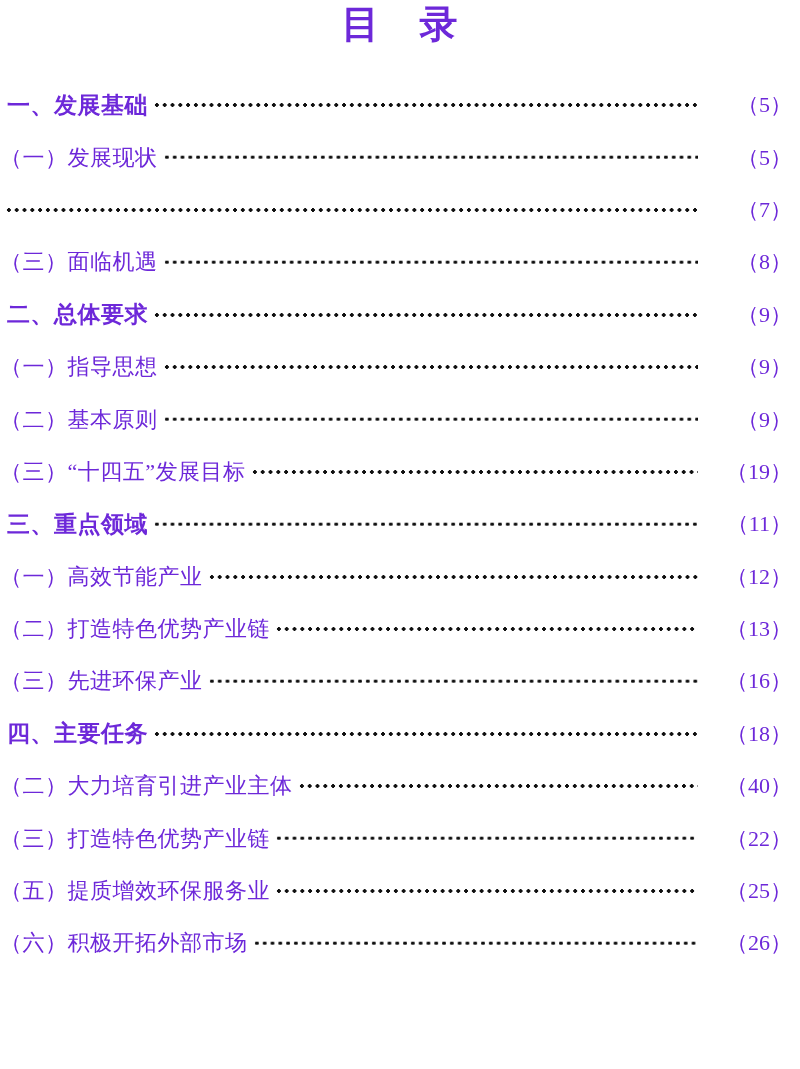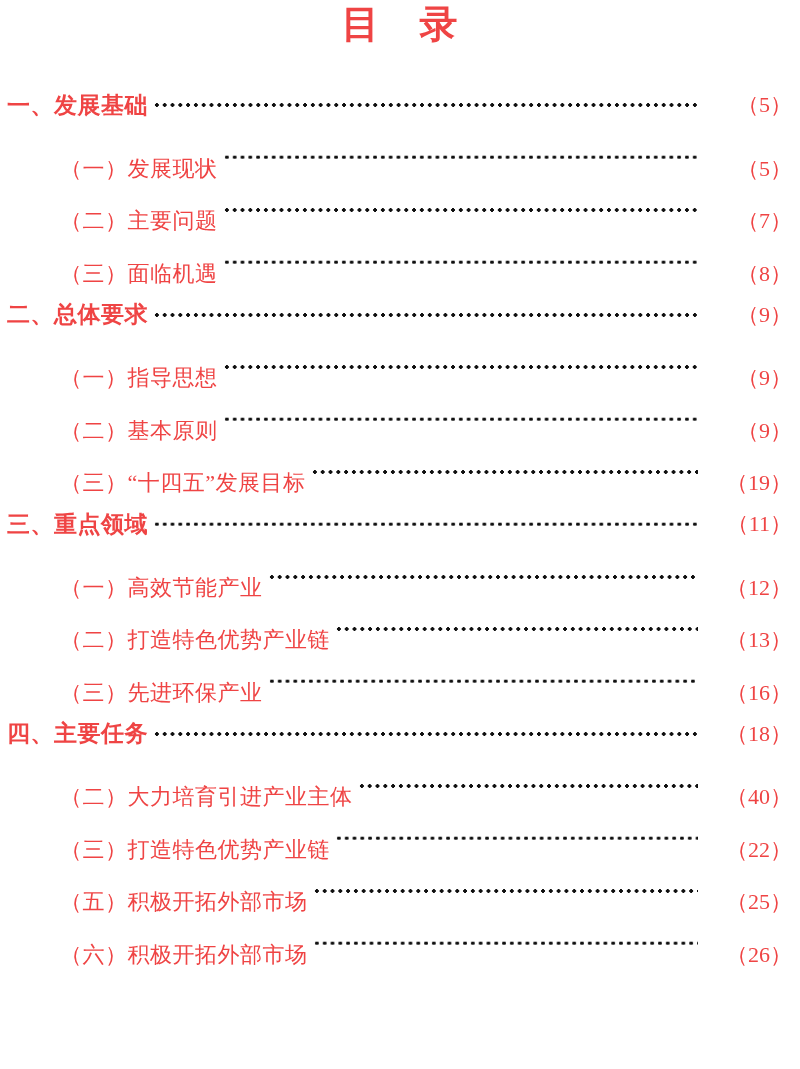--- a/index.html
+++ b/index.html
@@ -5,21 +5,21 @@
   html, body {
     margin: 0;
     padding: 0;
     background: #ffffff;
   }
   .doc {
     position: relative;
     width: 800px;
     height: 1069px;
     background: #ffffff;
-    color: #ef4444;
+    color: #6d28d9;
     overflow: hidden;
     font-family: "Liberation Serif", serif;
   }
   .doc-title {
     position: absolute;
     top: 1px;
     left: 0;
     right: 0;
     text-align: center;
     font-family: "Liberation Serif", serif;
@@ -49,22 +49,20 @@
     padding-left: 7px;
     align-items: center;
   }
   .lvl1 .lbl {
     font-family: "Liberation Sans", sans-serif;
     font-weight: bold;
     font-size: 23px;
     letter-spacing: 0.5px;
   }
   .lvl2 {
-    padding-left: 60px;
-    align-items: flex-end;
   }
   .lvl2 .lbl {
     font-family: "Liberation Serif", serif;
     font-size: 22px;
     letter-spacing: 0.5px;
   }
   .leader {
     flex: 1 1 auto;
     align-self: stretch;
     margin: 0 8px 0 5px;
@@ -97,21 +95,20 @@
       <span class="pg">（5）</span>
     </div>
 
     <div class="row lvl2">
       <span class="lbl">（一）发展现状</span>
       <span class="leader"></span>
       <span class="pg">（5）</span>
     </div>
 
     <div class="row lvl2">
-      <span class="lbl">（二）主要问题</span>
       <span class="leader"></span>
       <span class="pg">（7）</span>
     </div>
 
     <div class="row lvl2">
       <span class="lbl">（三）面临机遇</span>
       <span class="leader"></span>
       <span class="pg">（8）</span>
     </div>
 
@@ -177,21 +174,21 @@
     </div>
 
     <div class="row lvl2">
       <span class="lbl">（三）打造特色优势产业链</span>
       <span class="leader"></span>
       <span class="pg">（22）</span>
     </div>
 
 
     <div class="row lvl2">
-      <span class="lbl">（五）积极开拓外部市场</span>
+      <span class="lbl">（五）提质增效环保服务业</span>
       <span class="leader"></span>
       <span class="pg">（25）</span>
     </div>
 
     <div class="row lvl2">
       <span class="lbl">（六）积极开拓外部市场</span>
       <span class="leader"></span>
       <span class="pg">（26）</span>
     </div>
 

